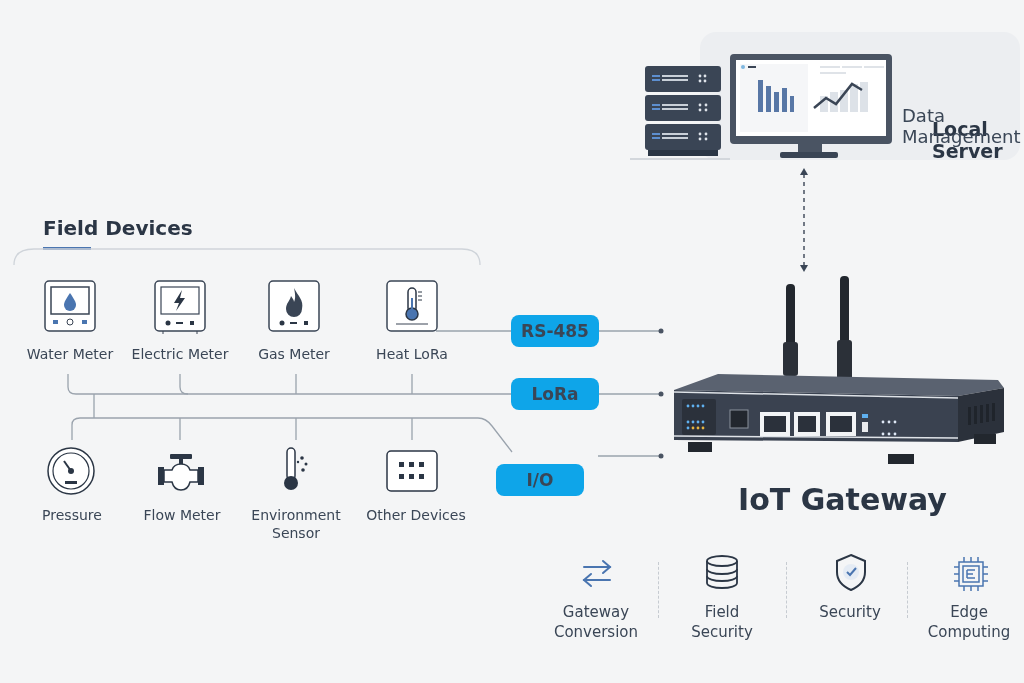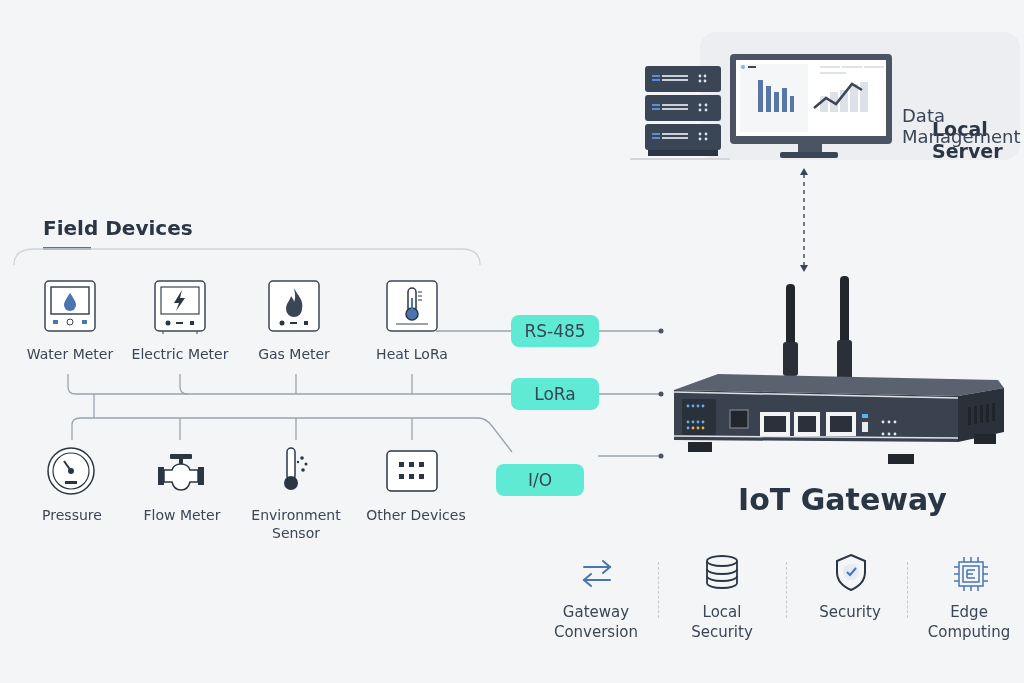--- a/index.html
+++ b/index.html
@@ -4,21 +4,21 @@
 <style>
   html,body{margin:0;padding:0;}
   body{width:1024px;height:683px;background:#f4f5f6;position:relative;overflow:hidden;font-family:"DejaVu Sans","Liberation Sans",sans-serif;color:#2f3b4a;}
   .abs{position:absolute;}
   .server-panel{left:700px;top:32px;width:320px;height:128px;background:#eceef1;border-radius:16px;}
   .server-title{left:932px;top:78px;font-size:19px;font-weight:bold;color:#2b3645;margin-top:40px;}
   .server-sub{left:902px;top:105px;font-size:18px;color:#3a4656;}
   .field-title{left:43px;top:216px;font-size:20px;font-weight:bold;color:#2b3645;}
   .field-underline{left:43px;top:247px;width:48px;height:3px;background:#4a75b0;}
   .dev-label{font-size:14px;color:#3a4656;text-align:center;width:120px;line-height:18px;}
-  .proto{width:88px;height:32px;background:#5eead4;border-radius:8px;font-size:17px;color:#3a4656;display:flex;align-items:center;justify-content:center;}
+  .proto{width:88px;height:32px;background:#0ea5e9;border-radius:8px;font-size:17px;color:#3a4656;display:flex;align-items:center;justify-content:center;font-weight:bold;}
   .gw-title{left:738px;top:482px;font-size:30px;font-weight:bold;color:#2b3645;}
   .feat-label{font-size:15px;color:#3a4656;text-align:center;width:110px;line-height:20px;}
   .feat-div{width:0;height:56px;border-left:1px dashed #c6cbd1;}
   svg{overflow:visible;}
 </style>
 </head>
 <body>
 
 <div class="abs server-panel"></div>
 
@@ -331,21 +331,21 @@
 
 <div class="abs feat-div" style="left:658px;top:562px;"></div>
 <div class="abs feat-div" style="left:786px;top:562px;"></div>
 <div class="abs feat-div" style="left:907px;top:562px;"></div>
 
 <div class="abs feat-label" style="left:541px;top:602px;">
   <div>Gateway</div>
   <div>Conversion</div>
 </div>
 <div class="abs feat-label" style="left:667px;top:602px;">
-  <div>Local</div>
+  <div>Field</div>
   <div>Security</div>
 </div>
 <div class="abs feat-label" style="left:795px;top:602px;">
   <div>Security</div>
   <div></div>
 </div>
 <div class="abs feat-label" style="left:914px;top:602px;">
   <div>Edge</div>
   <div>Computing</div>
 </div>

